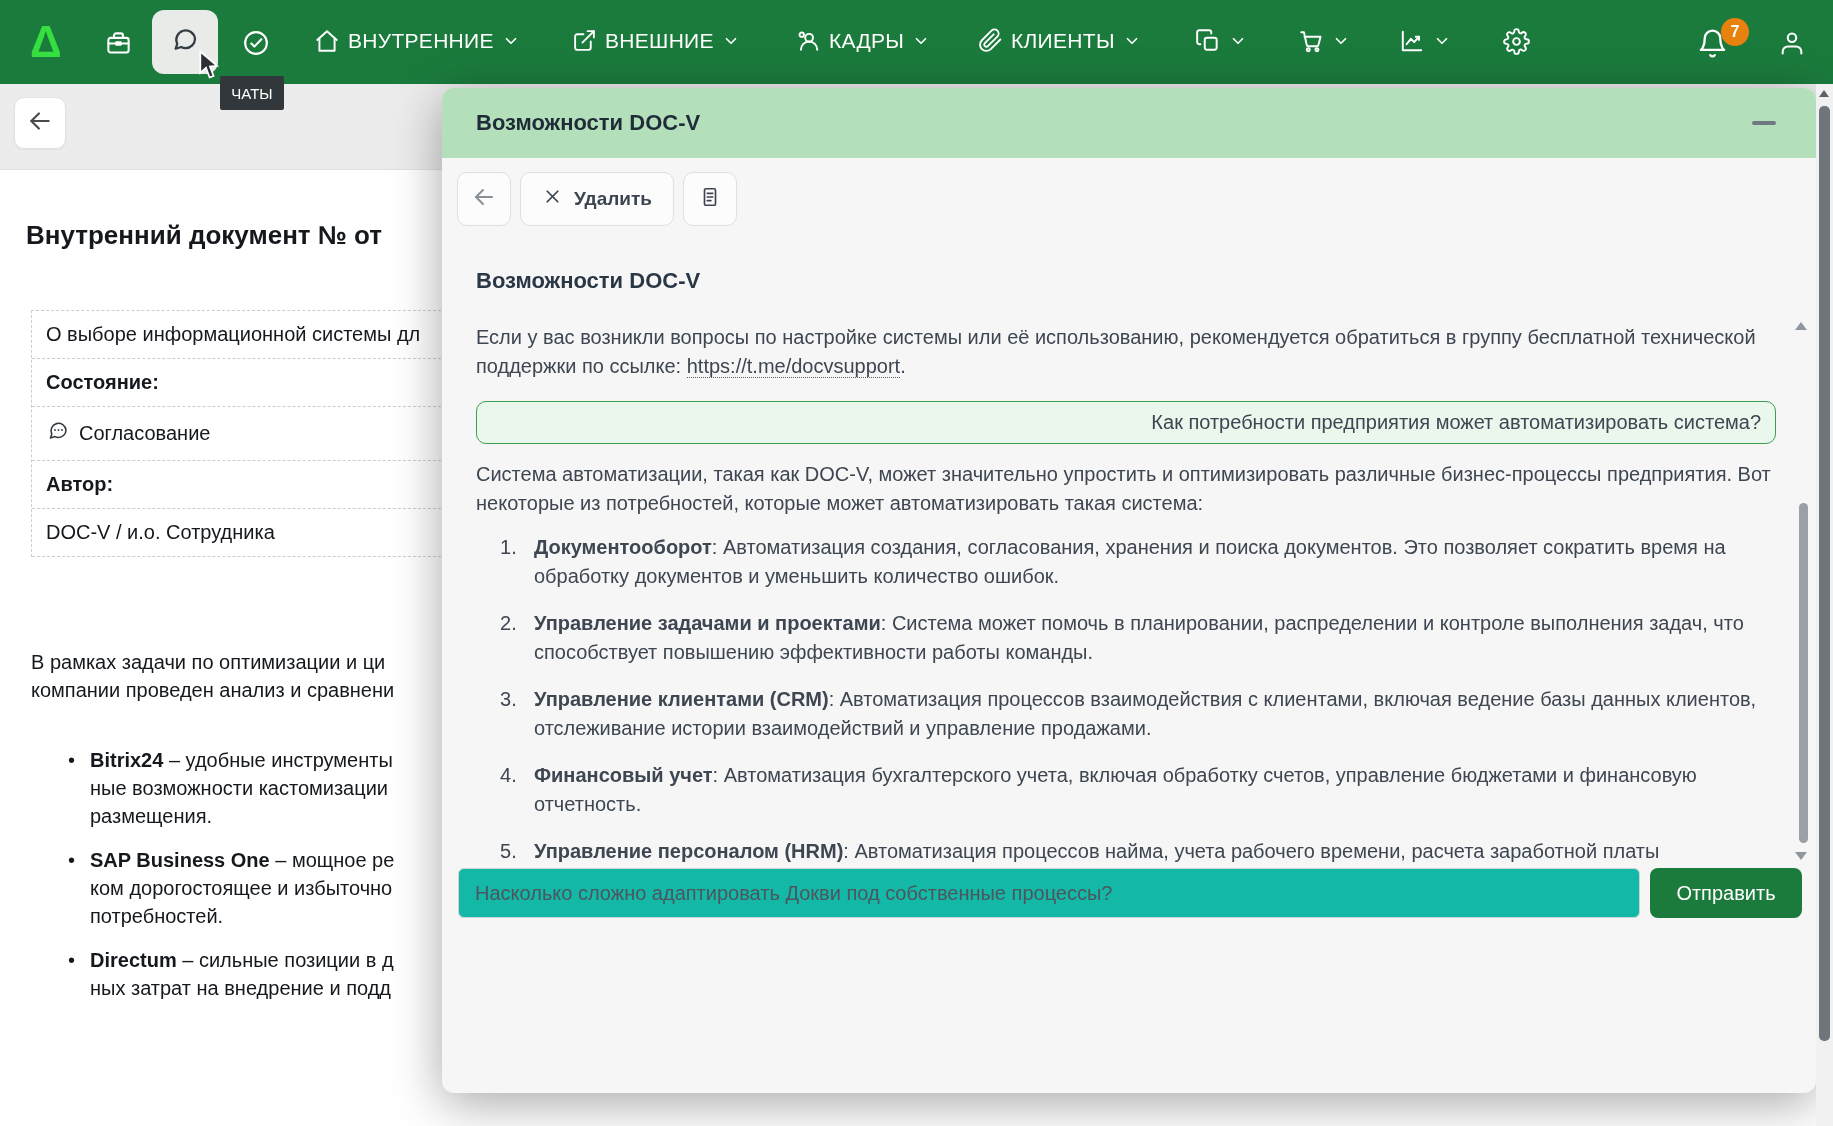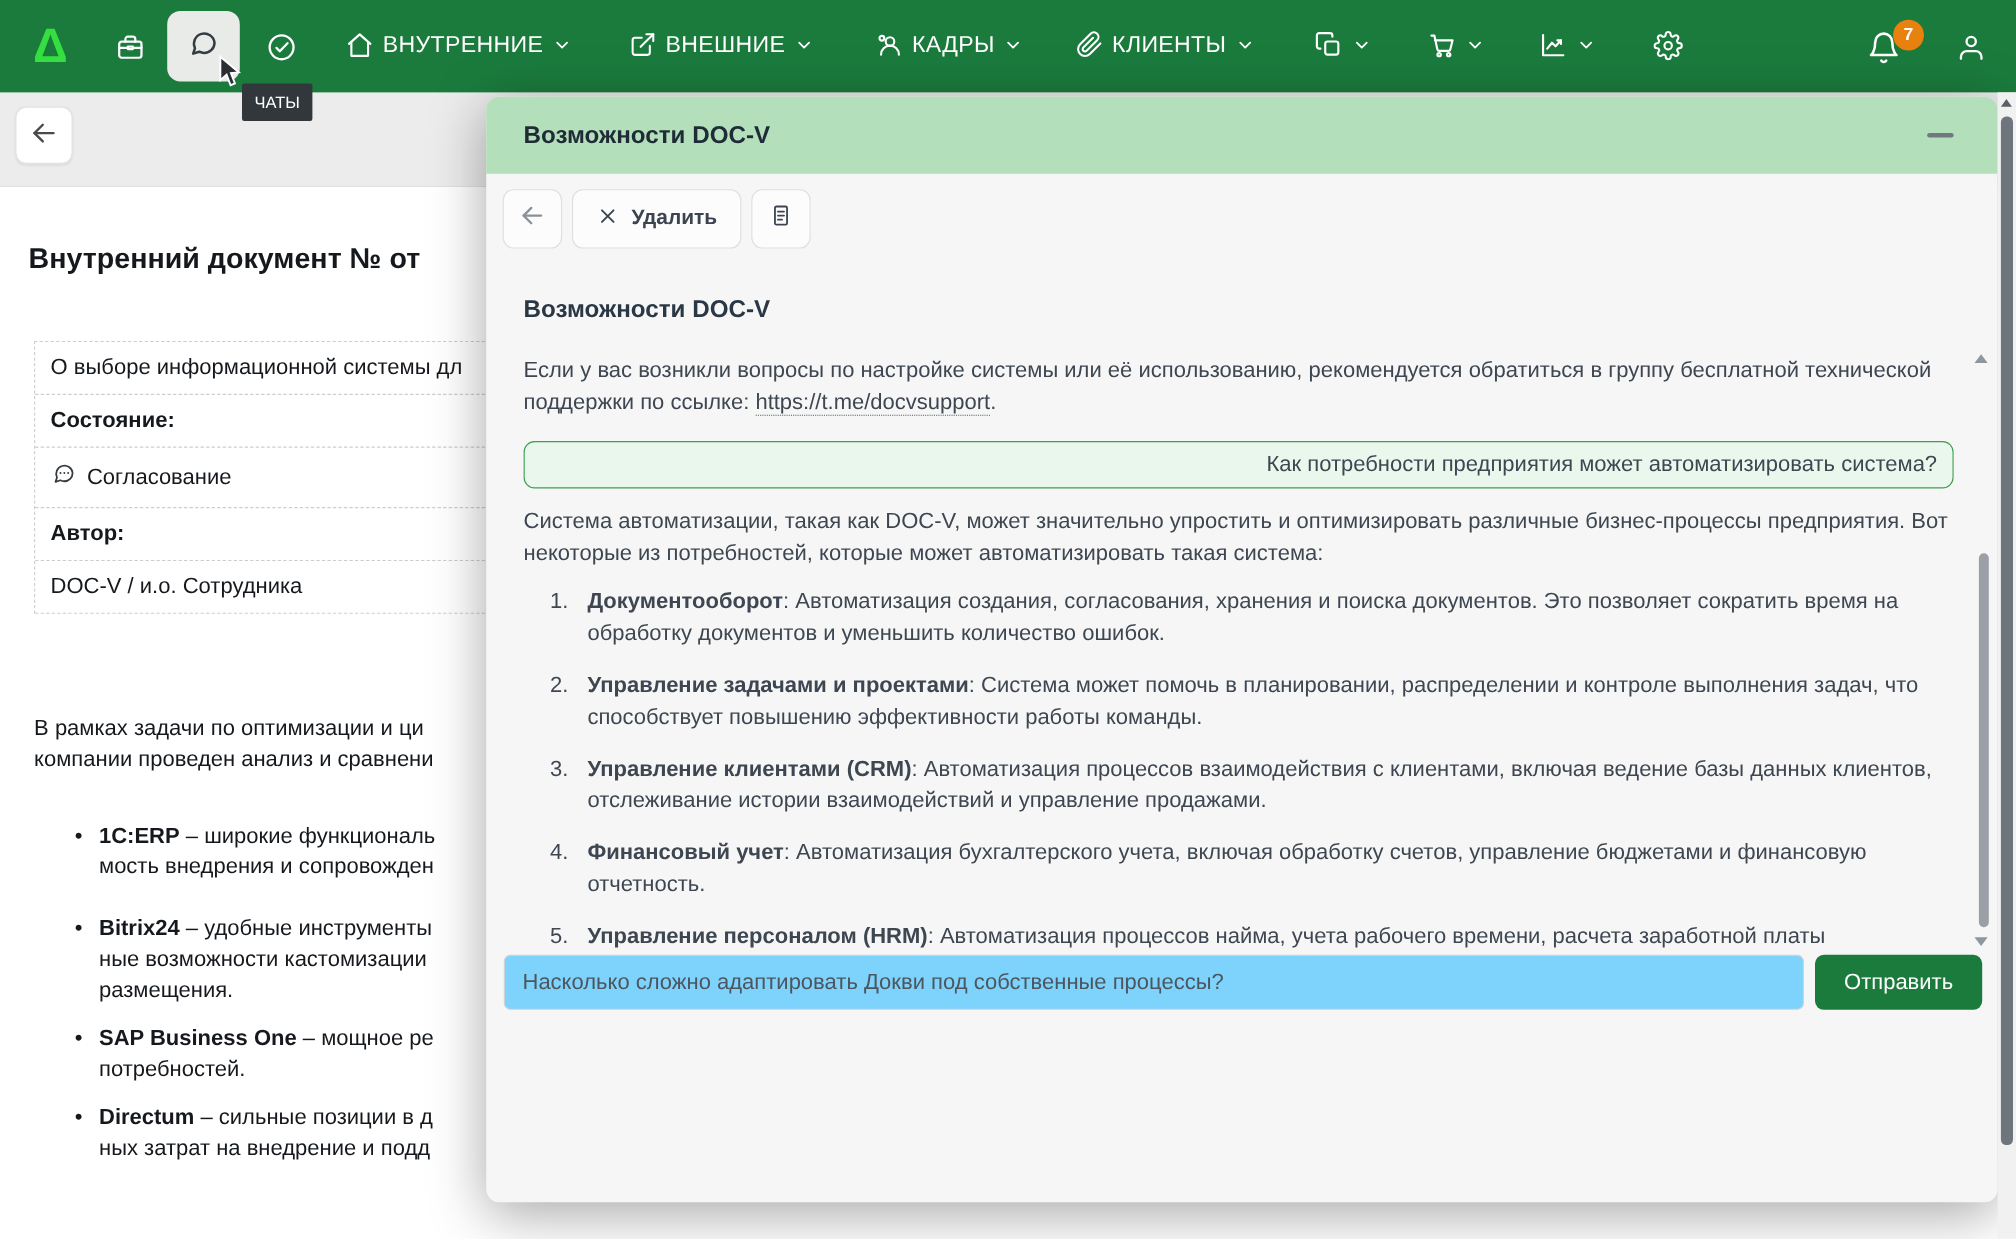--- a/index.html
+++ b/index.html
@@ -87,21 +87,21 @@
             padding:6px 14px; text-align:right; margin-bottom:16px; }
   .m-par2 { margin-bottom:3px; }
   .cap-list { margin:15px 0 0 24px; list-style:none; counter-reset:cap; }
   .cap-list li { counter-increment:cap; padding-left:34px; position:relative;
                  margin-bottom:18px; }
   .cap-list li::before { content:counter(cap) "."; position:absolute; left:0; top:0; }
 
   .input-row { position:absolute; left:16px; top:780px; width:1344px; height:54px;
                display:flex; align-items:flex-start; background:#f6f6f6; }
   .chat-input { width:1182px; height:50px; border:1px solid #cfd3d7; border-radius:6px;
-                background:#7dd3fc; font-size:20px; color:#4d555e; padding:0 16px;
+                background:#14b8a6; font-size:20px; color:#4d555e; padding:0 16px;
                 font-family:"Liberation Sans", sans-serif; outline:none; }
   .send-btn { margin-left:10px; width:152px; height:50px; background:#1b7b3d;
               border:none; border-radius:8px; color:#fff; font-size:20px;
               font-family:"Liberation Sans", sans-serif; }
 
   
   .inner-sb-up { position:absolute; right:9px; top:234px; width:0; height:0;
                  border-left:6px solid transparent; border-right:6px solid transparent;
                  border-bottom:8px solid #8f969e; }
   .inner-sb-dn { position:absolute; right:9px; top:764px; width:0; height:0;
@@ -320,31 +320,28 @@
     <div class="doc-row lbl">Автор:</div>
     <div class="doc-row">DOC-V / и.о. Сотрудника</div>
   </div>
 
   <div class="doc-par">
     <div>В рамках задачи по оптимизации и ци</div>
     <div>компании проведен анализ и сравнени</div>
   </div>
 
   <ul class="doc-bullets">
-    <li class="mb28">
-      <div><b>1С:ERP</b><span> – широкие функциональ</span></div>
-      <div>мость внедрения и сопровожден</div>
-    </li>
     <li class="mb16">
       <div><b>Bitrix24</b><span> – удобные инструменты</span></div>
       <div>ные возможности кастомизации</div>
       <div>размещения.</div>
     </li>
     <li class="mb16">
       <div><b>SAP Business One</b><span> – мощное ре</span></div>
+      <div>ком дорогостоящее и избыточно</div>
       <div>потребностей.</div>
     </li>
     <li>
       <div><b>Directum</b><span> – сильные позиции в д</span></div>
       <div>ных затрат на внедрение и подд</div>
     </li>
   </ul>
 </div>
 
 <div class="doc-footer">

